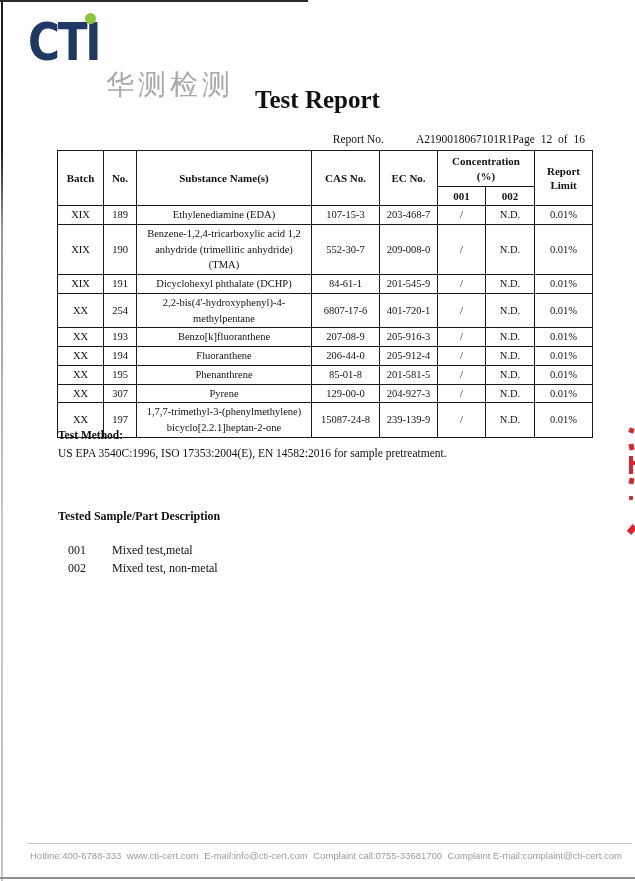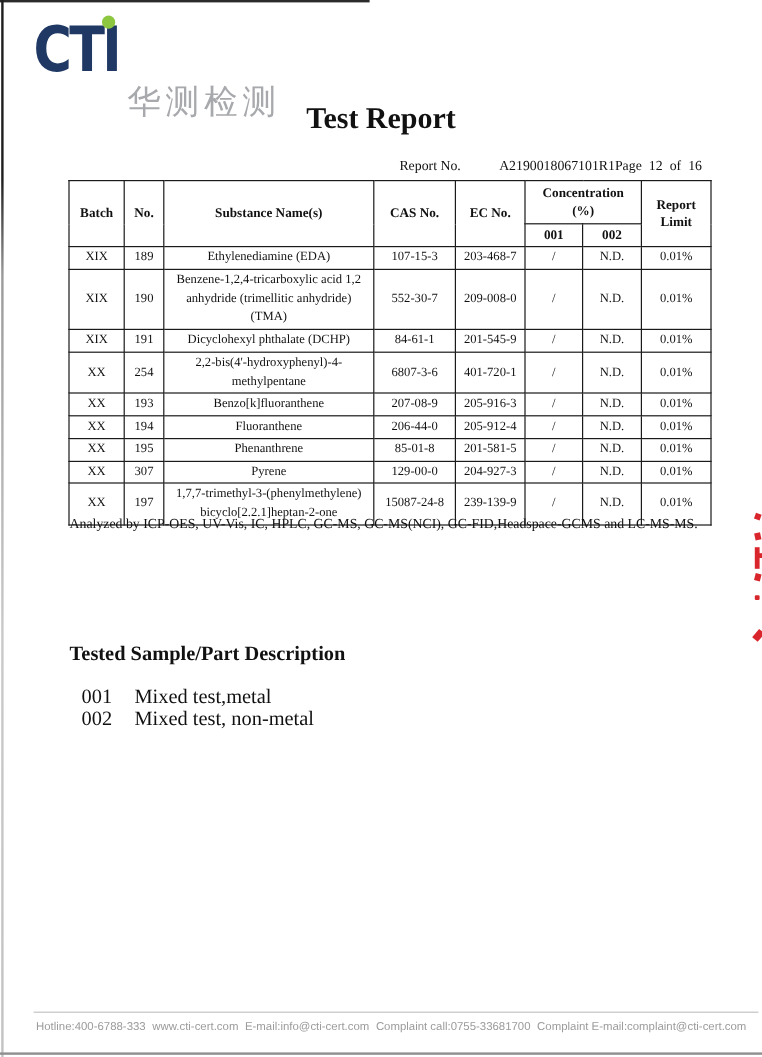--- a/index.html
+++ b/index.html
@@ -50,21 +50,21 @@
   .report-table th { font-size:11px; font-weight:bold; line-height:1.3; }
   .report-table td { font-size:10.5px; line-height:1.5; height:17px; }
   tr.hdr-main { height:36px; }
   tr.hdr-sub  { height:19px; }
 
   
   .test-method { position:absolute; left:58px; top:429px; width:545px; font-size:11.5px; }
   .test-method .heading { font-weight:bold; margin-bottom:4px; }
   .test-method .line { line-height:17px; }
 
-  .sample-desc { position:absolute; left:58px; top:535px; width:400px; font-size:17px; }
+  .sample-desc { position:absolute; left:58px; top:509px; width:400px; font-size:12px; }
   .sample-desc .heading { font-weight:bold; }
   .sample-desc .items { margin-top:17px; }
   .sample-desc .item { display:flex; line-height:18px; }
   .sample-desc .code { width:44px; margin-left:10px; }
 
   
   .stamp { position:absolute; right:0; top:425px; width:9px; height:115px; }
   .stamp .frag { position:absolute; }
   .f1 { right:1px; top:3px;   width:5px; height:5px;  transform:rotate(20deg); }
   .f2 { right:1px; top:19px;  width:5px; height:6px;  transform:rotate(-12deg); }
@@ -160,21 +160,21 @@
         <td>84-61-1</td>
         <td>201-545-9</td>
         <td>/</td>
         <td>N.D.</td>
         <td>0.01%</td>
       </tr>
       <tr>
         <td>XX</td>
         <td>254</td>
         <td>2,2-bis(4'-hydroxyphenyl)-4-methylpentane</td>
-        <td>6807-3-6</td>
+        <td>6807-17-6</td>
         <td>401-720-1</td>
         <td>/</td>
         <td>N.D.</td>
         <td>0.01%</td>
       </tr>
       <tr>
         <td>XX</td>
         <td>193</td>
         <td>Benzo[k]fluoranthene</td>
         <td>207-08-9</td>
@@ -220,21 +220,22 @@
         <td>15087-24-8</td>
         <td>239-139-9</td>
         <td>/</td>
         <td>N.D.</td>
         <td>0.01%</td>
       </tr>
     </tbody>
 </table>
 
 <div class="test-method">
-  <div class="line">Analyzed by ICP-OES, UV-Vis, IC, HPLC, GC-MS, GC-MS(NCI), GC-FID,Headspace-GCMS and LC-MS-MS.</div>
+  <div class="heading">Test Method:</div>
+  <div class="line">US EPA 3540C:1996, ISO 17353:2004(E), EN 14582:2016 for sample pretreatment.</div>
 </div>
 
 <div class="sample-desc">
   <div class="heading">Tested Sample/Part Description</div>
   <div class="items">
     <div class="item">
       <span class="code">001</span>
       <span>Mixed test,metal</span>
     </div>
     <div class="item">

